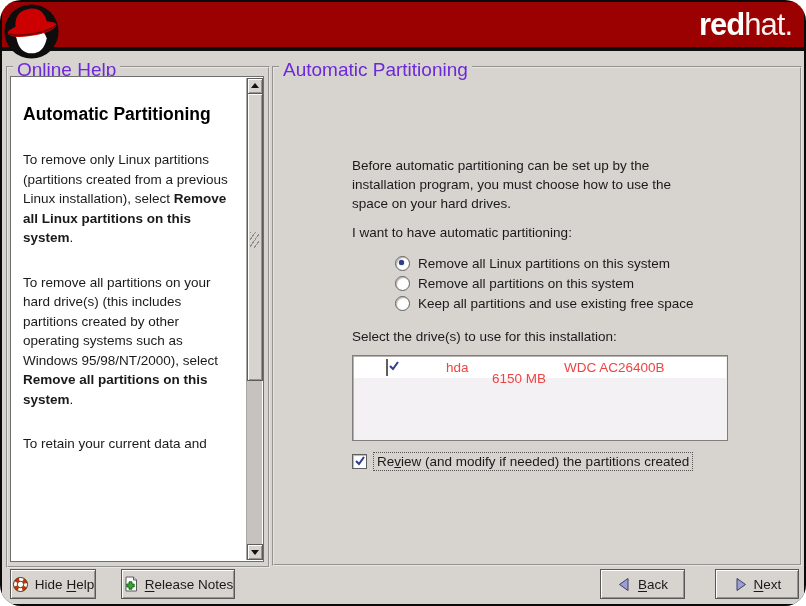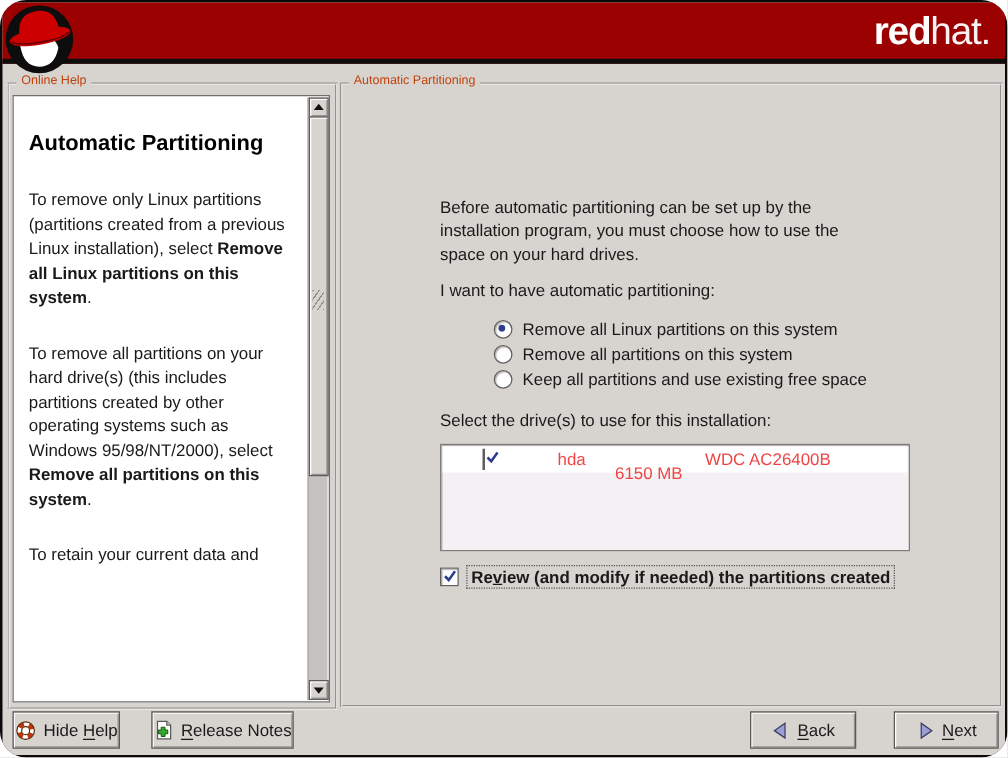--- a/index.html
+++ b/index.html
@@ -11,21 +11,21 @@
   
   .header{position:absolute;left:0;top:0;width:802px;height:45px;background:#9c0101;
           border-bottom:4px solid #0d0d0d;}
   .brand{position:absolute;right:12px;top:2px;font-size:31px;color:#fff;letter-spacing:-1px;line-height:42px;}
   .brand .b{font-weight:700;}
   .brand .l{font-weight:400;opacity:.95;}
   .logo{position:absolute;left:1px;top:1px;width:57px;height:57px;z-index:5;}
 
   
   .frame{position:absolute;border:2px groove #e8e5e2;}
-  .frame-label{position:absolute;top:-9px;left:5px;background:#d7d4d0;padding:0 4px;font-size:10px;color:#c2410c;}
+  .frame-label{position:absolute;top:-9px;left:5px;background:#d7d4d0;padding:0 4px;font-size:19px;color:#6d28d9;}
 
   .help-frame{left:4px;top:64px;width:260px;height:498px;}
   .main-frame{left:270px;top:64px;width:526px;height:496px;}
 
   
   .help-panel{position:absolute;left:2px;top:8px;width:252px;height:484px;background:#fff;
               border:1px solid #6f6f6f;}
   .help-body{position:absolute;left:1px;top:0;right:17px;bottom:1px;overflow:hidden;
              padding:0 8px 0 11px;font-size:13.5px;line-height:19.5px;}
   .help-body h1{font-size:17.5px;line-height:22px;margin:26px 0 0 0;font-weight:700;color:#000;}
@@ -66,21 +66,21 @@
   .drive-row .c-dev{width:46px;}
   .drive-row .c-size{width:62px;margin-top:21px;}
   .drive-row .c-model{margin-left:10px;}
 
   .cb{width:13px;height:13px;background:#fff;border:1px solid #5f5f5f;
       box-shadow:inset 1px 1px 1px #b9b6b3;position:relative;flex:none;}
   .cb svg{display:none;position:absolute;left:0;top:-1px;}
   .cb.checked svg{display:block;}
 
   .review-row{position:absolute;left:78px;top:386px;display:flex;align-items:flex-start;gap:6px;}
-  .review-label{font-size:13.5px;border:1px dotted #555;padding:1px 3px;margin-top:-2px;font-weight:bold;}
+  .review-label{font-size:13.5px;border:1px dotted #555;padding:1px 3px;margin-top:-2px;}
 
   
   .btn{position:absolute;top:567px;height:28px;background:#d7d4d0;border:1px solid #585858;
        box-shadow:inset 1px 1px 0 #fff, inset -1px -1px 0 #969390;
        display:flex;align-items:center;justify-content:center;gap:6px;font-size:13.5px;cursor:default;}
   .btn u{text-underline-offset:2px;}
   .btn-hide{left:8px;width:84px;}
   .btn-notes{left:119px;width:112px;}
   .btn-back{left:598px;width:83px;}
   .btn-next{left:713px;width:82px;}

